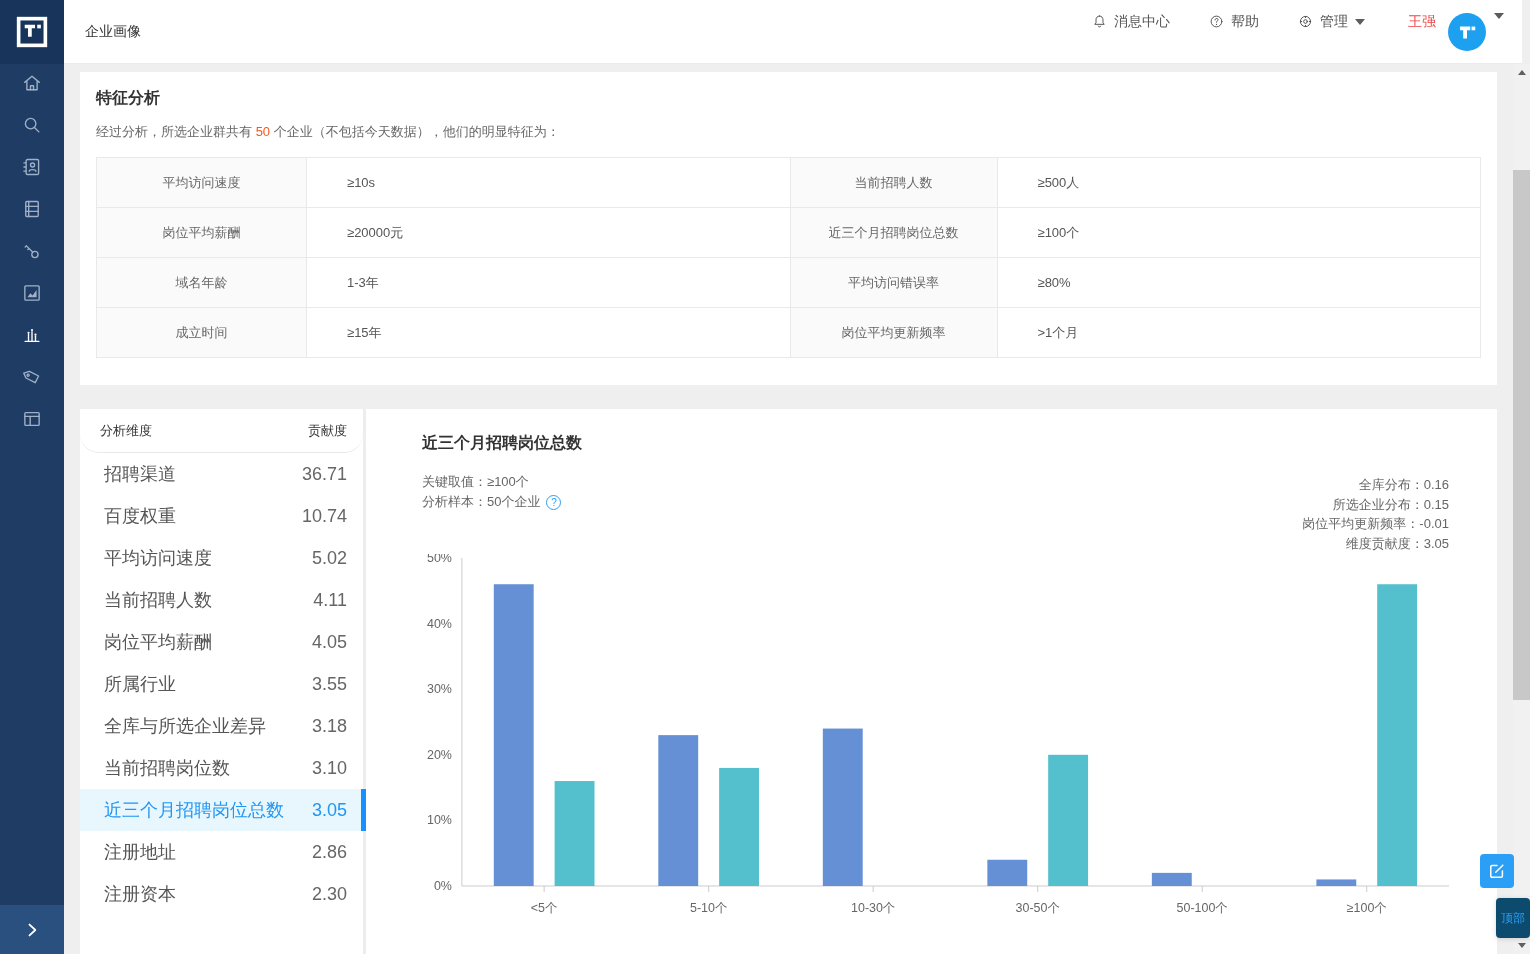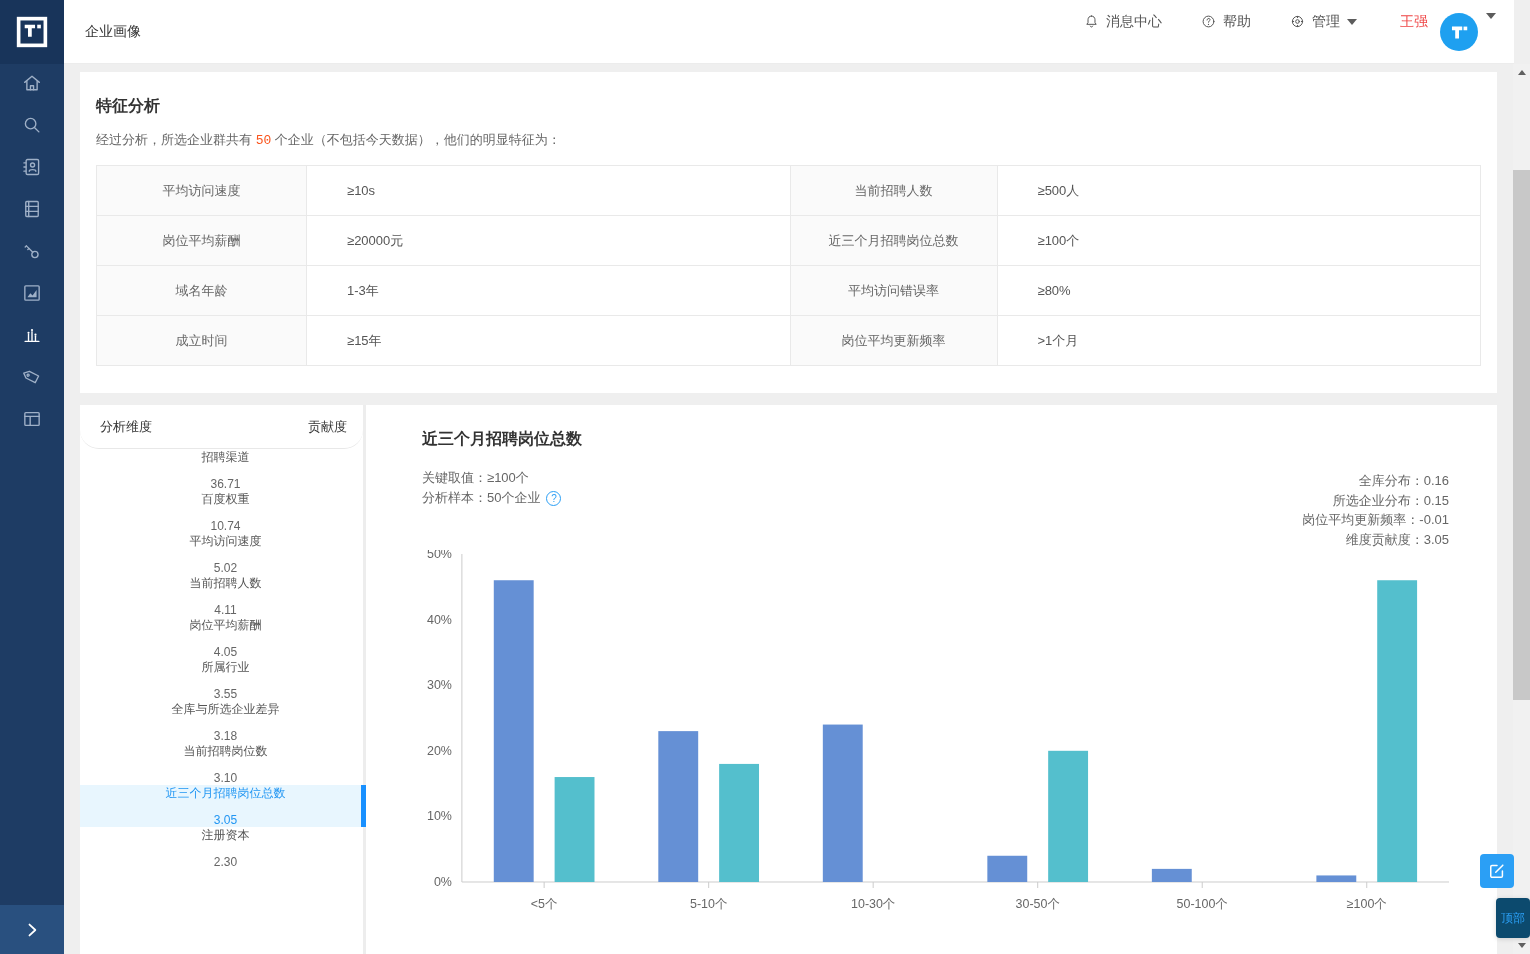--- a/index.html
+++ b/index.html
@@ -11,55 +11,55 @@
   .sidebar { position:absolute; left:0; top:0; bottom:0; width:64px; background:#1e3c64; z-index:30; }
   .logo { width:64px; height:64px; background:#18345a; display:flex; align-items:center; justify-content:center; cursor:pointer; }
   .side-items { display:flex; flex-direction:column; }
   .side-item { width:64px; height:42px; display:flex; align-items:center; justify-content:center;
     color:#9fb0c7; cursor:pointer; }
   .side-item.active { color:#ffffff; }
   .side-expand { position:absolute; bottom:0; left:0; width:64px; height:49px; background:#29507f;
     display:flex; align-items:center; justify-content:center; color:#fff; cursor:pointer; }
 
   
-  .navbar { position:absolute; left:64px; top:0; right:16px; height:64px; background:#fff;
+  .navbar { position:absolute; left:64px; top:0; right:8px; height:64px; background:#fff;
     display:flex; align-items:center; padding:0 18px 0 21px; z-index:20; border-bottom:1px solid #ececec; }
   .app-title { font-size:14px; color:#333; cursor:default; }
   .nav-right { margin-left:auto; display:flex; align-items:flex-start; }
   .nav-item { display:flex; align-items:center; font-size:14px; color:#555; margin-left:38px; cursor:pointer; }
   .nav-item .nav-ico { display:flex; margin-right:6px; color:#555; }
   .caret { width:0; height:0; border-left:5px solid transparent; border-right:5px solid transparent;
     border-top:6px solid #5c5c5c; display:inline-block; margin-left:7px; }
   .nav-user { margin-left:43px; font-size:14px; color:#ef4444; cursor:pointer; }
   .avatar { width:38px; height:38px; border-radius:50%; background:#1ea0f0; margin-left:12px;
     display:flex; align-items:center; justify-content:center; cursor:pointer; overflow:hidden; }
   .avatar-caret { margin-left:8px; }
 
   
   .content { position:absolute; left:64px; top:64px; right:17px; bottom:0; background:#efefef;
     padding:8px 16px 0 16px; overflow:hidden; }
   .card { background:#fff; }
 
   
-  .feature-card { padding:24px 16px 27px 16px; margin-bottom:12px; }
+  .feature-card { padding:16px 16px 27px 16px; margin-bottom:24px; }
   .feature-card h2 { font-size:16px; color:#333; font-weight:bold; margin-bottom:14px; }
   .summary { font-size:13px; color:#666; margin-bottom:16px; }
-  .summary .red { color:#fa541c;font-family:Liberation Mono, monospace; }
+  .summary .red { color:#fa541c; }
   .f-table { width:100%; border-collapse:collapse; table-layout:fixed; }
   .f-table td { border:1px solid #e9e9e9; height:50px; font-size:13px; }
   .f-table td.lab { background:#fafafa; text-align:center; color:#666; }
   .f-table td.val { padding-left:40px; color:#555; background:#fff; }
 
   
   .bottom-card { display:flex; height:620px; }
   .dims { width:283px; flex:0 0 283px; position:relative; }
   .dims-header { height:44px; display:flex; align-items:center; justify-content:space-between;
     padding:0 16px 0 20px; border-bottom:1px solid #e8e8e8; font-size:13px; color:#333;border-radius:19px; }
   .dim-item { height:42px; display:flex; align-items:center; justify-content:space-between;
-    padding:0 16px 0 24px; font-size:12px; color:#555; cursor:pointer; position:relative;flex-direction:column; }
+    padding:0 16px 0 24px; font-size:18px; color:#555; cursor:pointer; position:relative; }
   .dim-item .dim-val { color:#666; }
   .dim-item.selected { background:#e8f6fe; color:#2196f3; }
   .dim-item.selected .dim-val { color:#2196f3; }
   .dim-item.selected::after { content:""; position:absolute; right:-3px; top:0; bottom:0; width:5px;
     background:#1890ff; z-index:2; }
   .vdivider { width:3px; flex:0 0 3px; background:#ededed; }
 
   .chart-sec { flex:1; padding:24px 48px 0 56px; position:relative; }
   .chart-sec h3 { font-size:16px; color:#333; font-weight:bold; margin-bottom:18px; }
   .meta { font-size:13px; color:#666; line-height:20px; }
@@ -292,20 +292,24 @@
           </div>
           <div class="dim-item">
             <span>当前招聘岗位数</span>
             <span class="dim-val">3.10</span>
           </div>
           <div class="dim-item selected">
             <span>近三个月招聘岗位总数</span>
             <span class="dim-val">3.05</span>
           </div>
           <div class="dim-item">
+            <span>注册地址</span>
+            <span class="dim-val">2.86</span>
+          </div>
+          <div class="dim-item">
             <span>注册资本</span>
             <span class="dim-val">2.30</span>
           </div>
         </div>
     </aside>
     <div class="vdivider"></div>
     <div class="chart-sec">
       <h3>近三个月招聘岗位总数</h3>
       <div class="meta">
         <div>关键取值：≥100个</div>

